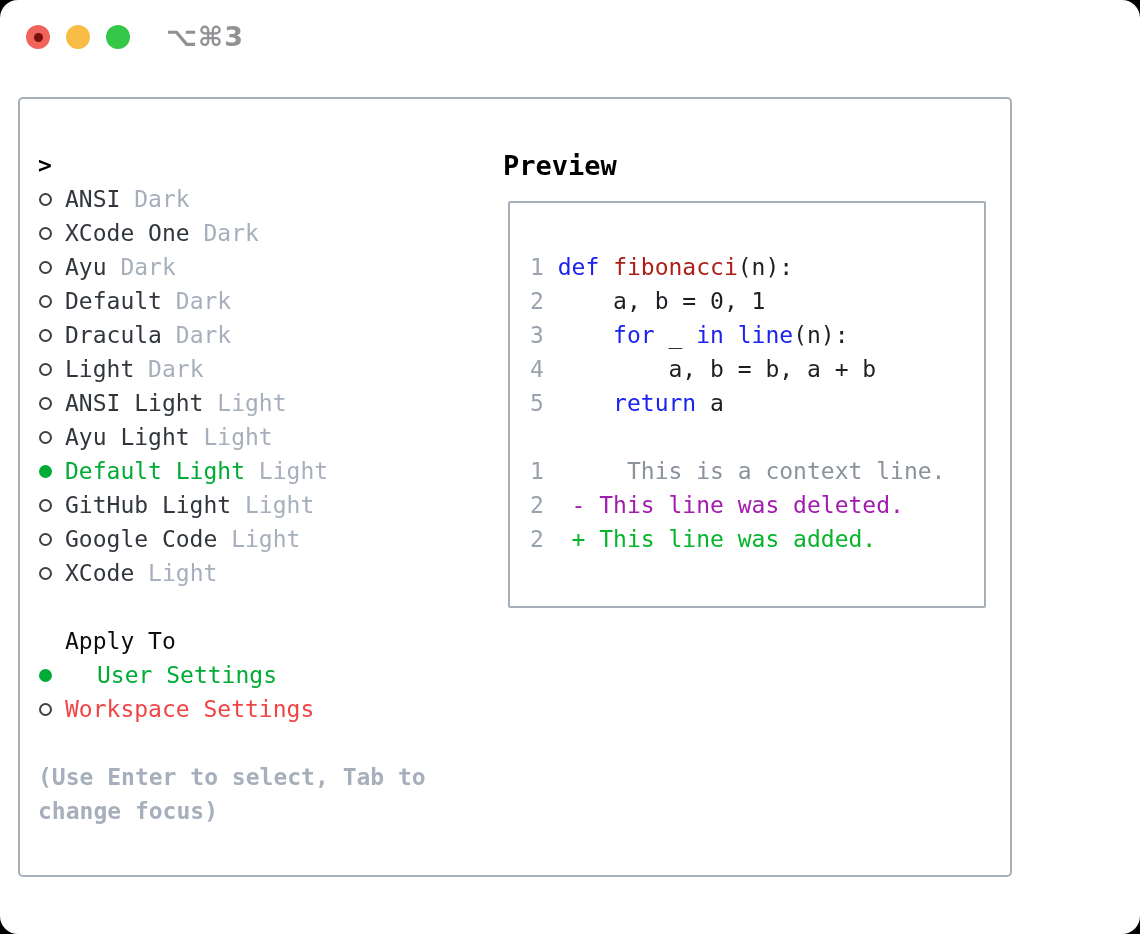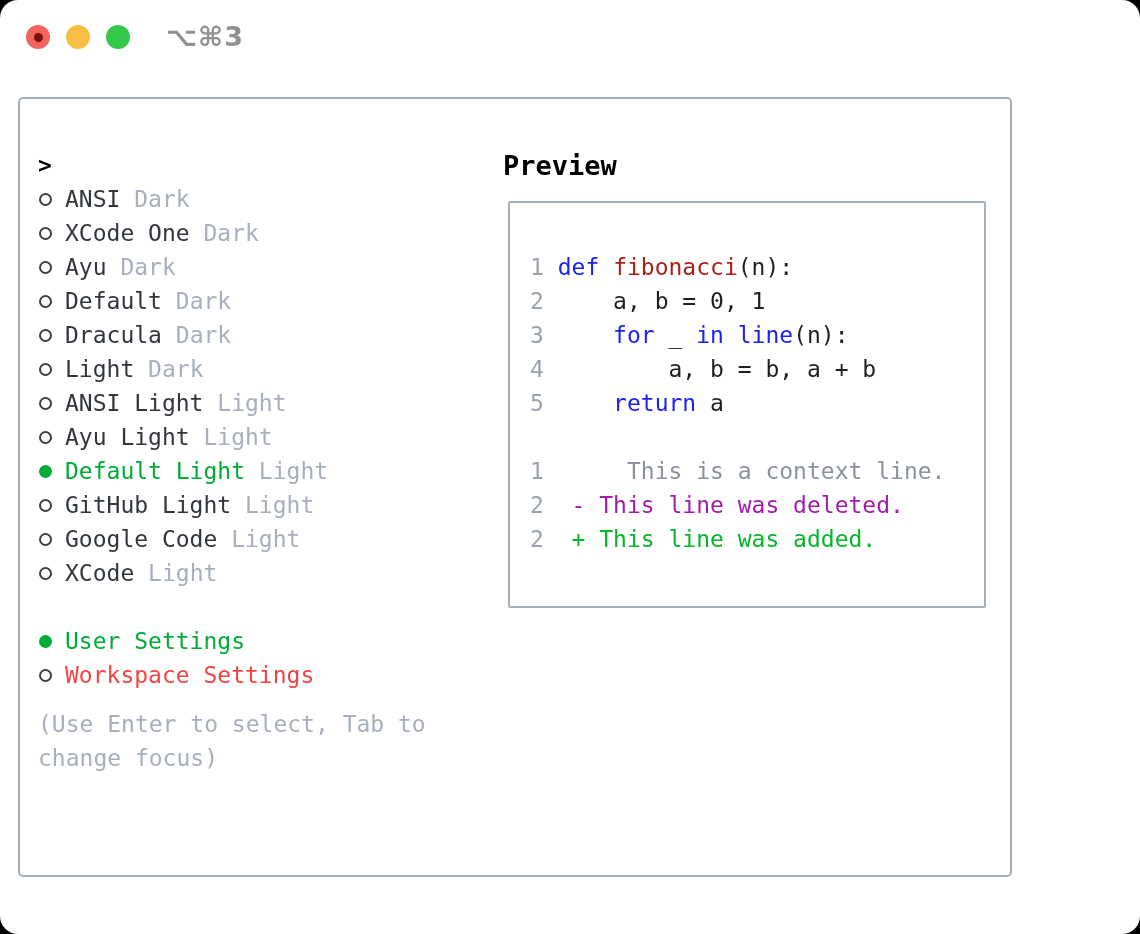--- a/index.html
+++ b/index.html
@@ -34,22 +34,22 @@
   .radio{width:13px;height:13px;border-radius:50%;border:2px solid #3b4046;box-sizing:border-box;margin-left:1px;}
   .radio.sel{background:#00ac36;border-color:#00ac36;}
   .cursor{font-weight:bold;color:#000;}
   .heading-text{font-weight:bold;color:#000;}
   .theme-name{color:#31363d;}
   .theme-name.sel{color:#00ac36;}
   .theme-variant{color:#a6afbb;margin-left:1ch;}
   .apply-section{margin-top:34px;}
   .apply-heading-text{color:#0c0d0f;}
   .opt-label{color:#ef4444;}
-  .opt-label.sel{color:#00ac36;}
-  .hint{margin-top:15px;color:#a6afbb;font-size:23px;line-height:34px;white-space:pre;}
+  .opt-label.sel{color:#00ac36;margin-left:32px;}
+  .hint{margin-top:34px;color:#a6afbb;font-size:23px;line-height:34px;white-space:pre;font-weight:bold;}
   
   .preview-heading{height:34px;display:flex;align-items:center;font-size:27px;font-weight:bold;color:#000;}
   .preview-box{
     margin-top:19px;margin-left:5px;width:478px;height:407px;
     border:2px solid #a7b0b9;border-radius:2px;box-sizing:border-box;
     padding:47px 0 0 20px;overflow:hidden;
   }
   .code-line{height:34px;font-size:23px;line-height:34px;white-space:pre;}
   .ln{color:#9aa3ad;}
   .tok-pl{color:#1c1f23;}
@@ -91,20 +91,24 @@
           <div class="row"><span class="marker"><span class="radio"></span></span><span class="theme-name">Light</span><span class="theme-variant">Dark</span></div>
           <div class="row"><span class="marker"><span class="radio"></span></span><span class="theme-name">ANSI Light</span><span class="theme-variant">Light</span></div>
           <div class="row"><span class="marker"><span class="radio"></span></span><span class="theme-name">Ayu Light</span><span class="theme-variant">Light</span></div>
           <div class="row"><span class="marker"><span class="radio sel"></span></span><span class="theme-name sel">Default Light</span><span class="theme-variant">Light</span></div>
           <div class="row"><span class="marker"><span class="radio"></span></span><span class="theme-name">GitHub Light</span><span class="theme-variant">Light</span></div>
           <div class="row"><span class="marker"><span class="radio"></span></span><span class="theme-name">Google Code</span><span class="theme-variant">Light</span></div>
           <div class="row"><span class="marker"><span class="radio"></span></span><span class="theme-name">XCode</span><span class="theme-variant">Light</span></div>
         </div>
 
       <div class="apply-section">
+        <div class="row">
+          <span class="marker"></span>
+          <span class="apply-heading-text">Apply To</span>
+        </div>
         <div id="apply-list">
             <div class="row"><span class="marker"><span class="radio sel"></span></span><span class="opt-label sel">User Settings</span></div>
             <div class="row"><span class="marker"><span class="radio"></span></span><span class="opt-label">Workspace Settings</span></div>
           </div>
       </div>
 
       <div class="hint" id="hint"><div>(Use Enter to select, Tab to</div><div>change focus)</div></div>
     </div>
 
     <div class="col right-col">

